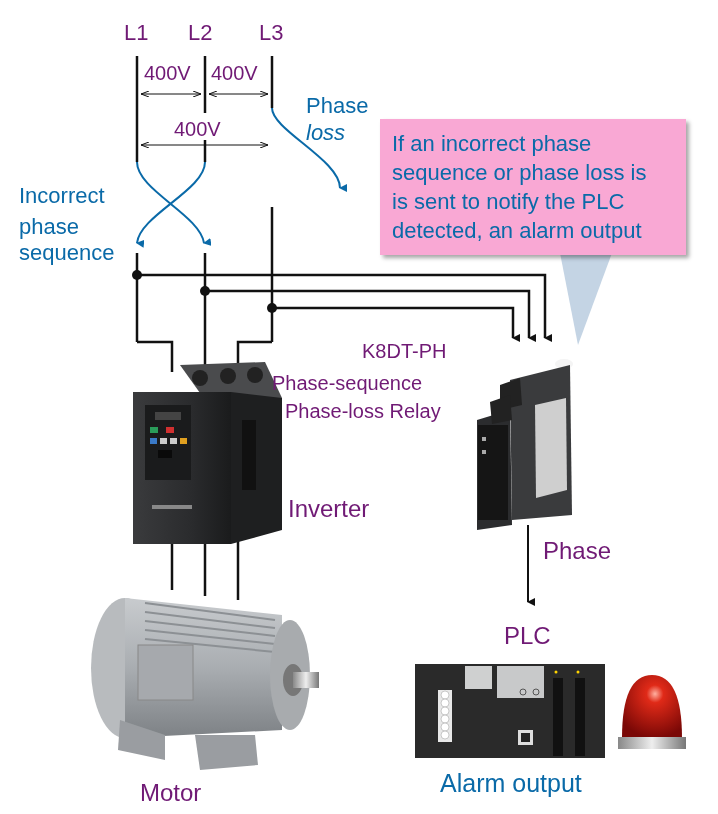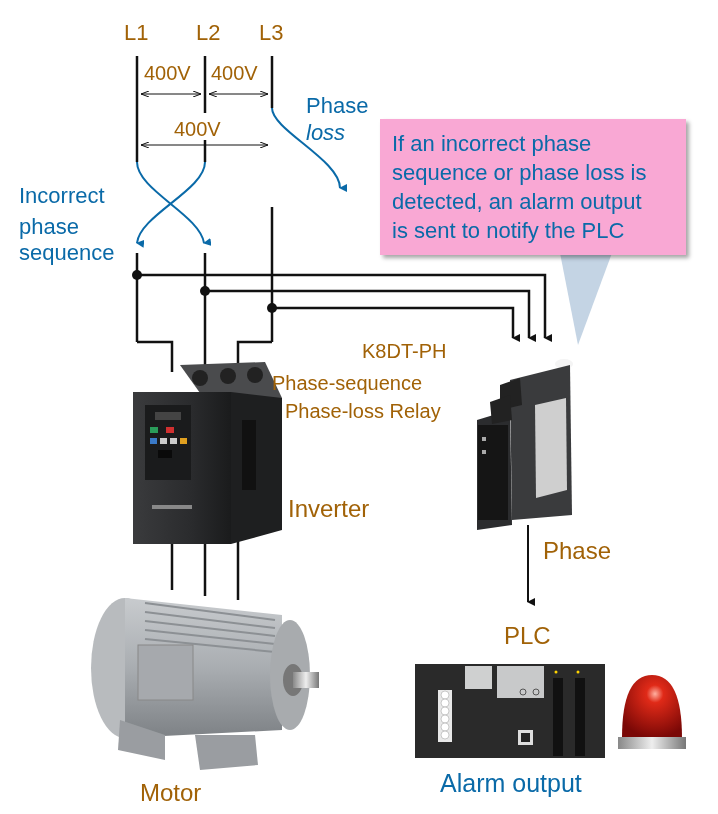--- a/index.html
+++ b/index.html
@@ -1,18 +1,18 @@
 <!DOCTYPE html>
 <html><head>
 <meta charset="utf-8">
 <style>
   html,body{margin:0;padding:0;background:#ffffff;}
   body{width:718px;height:814px;position:relative;overflow:hidden;font-family:"Liberation Sans",sans-serif;}
   svg{position:absolute;left:0;top:0;}
-  .lbl{position:absolute;white-space:nowrap;color:#a16207;font-size:22px;line-height:26px;}
+  .lbl{position:absolute;white-space:nowrap;color:#701a75;font-size:22px;line-height:26px;}
   .blue{color:#0a6aa8;}
   .bubble{position:absolute;left:380px;top:119px;width:306px;height:136px;background:#f9a8d4;box-shadow:3px 3px 4px rgba(0,0,0,0.35);}
   .bubble-text{position:absolute;left:12px;top:10px;font-size:22px;line-height:29px;color:#0a6aa8;white-space:nowrap;}
 </style>
 </head>
 <body>
 
 <svg width="718" height="814" viewBox="0 0 718 814">
   <defs>
     <marker id="ab" markerWidth="8" markerHeight="8" refX="4" refY="7" orient="auto" markerUnits="userSpaceOnUse">
@@ -168,40 +168,40 @@
     <circle cx="578" cy="672" r="1.5" fill="#ffd400"></circle>
   </g>
 
   <g>
     <path d="M622,738 Q622,675 652,675 Q682,675 682,738 Z" fill="url(#beaconG)"></path>
     <rect x="618" y="737" width="68" height="12" fill="url(#chromeG)"></rect>
   </g>
 </svg>
 
 <div class="lbl" style="left:124px;top:20px;">L1</div>
-<div class="lbl" style="left:196px;top:20px;">L2</div>
+<div class="lbl" style="left:188px;top:20px;">L2</div>
 <div class="lbl" style="left:259px;top:20px;">L3</div>
 
 <div class="lbl" style="left:144px;top:60px;font-size:20px;">400V</div>
 <div class="lbl" style="left:211px;top:60px;font-size:20px;">400V</div>
 <div class="lbl" style="left:174px;top:116px;font-size:20px;">400V</div>
 
 <div class="lbl blue" style="left:306px;top:93px;">Phase</div>
 <div class="lbl blue" style="left:306px;top:120px;font-style:italic;">loss</div>
 
 <div class="lbl blue" style="left:19px;top:183px;">Incorrect</div>
 <div class="lbl blue" style="left:19px;top:214px;">phase</div>
 <div class="lbl blue" style="left:19px;top:240px;">sequence</div>
 
 <div class="bubble">
   <div class="bubble-text">
     <div>If an incorrect phase</div>
     <div>sequence or phase loss is</div>
+    <div>is sent to notify the PLC</div>
     <div>detected, an alarm output</div>
-    <div>is sent to notify the PLC</div>
   </div>
 </div>
 
 <div class="lbl" style="left:362px;top:338px;font-size:20px;">K8DT-PH</div>
 <div class="lbl" style="left:272px;top:370px;font-size:20px;">Phase-sequence</div>
 <div class="lbl" style="left:285px;top:398px;font-size:20px;">Phase-loss Relay</div>
 <div class="lbl" style="left:288px;top:496px;font-size:24px;">Inverter</div>
 <div class="lbl" style="left:543px;top:538px;font-size:24px;">Phase</div>
 <div class="lbl" style="left:504px;top:623px;font-size:24px;text-align:right;">PLC</div>
 <div class="lbl blue" style="left:440px;top:770px;font-size:25px;">Alarm output</div>

